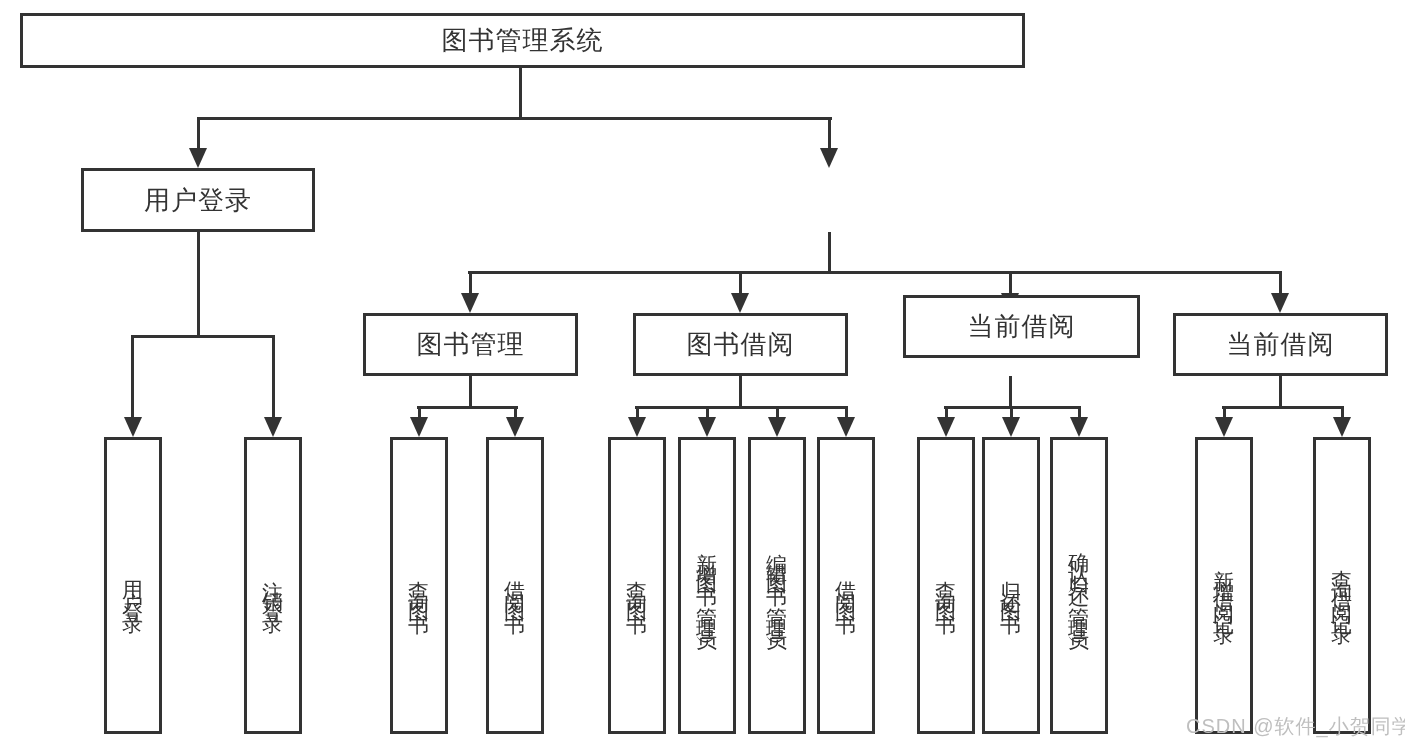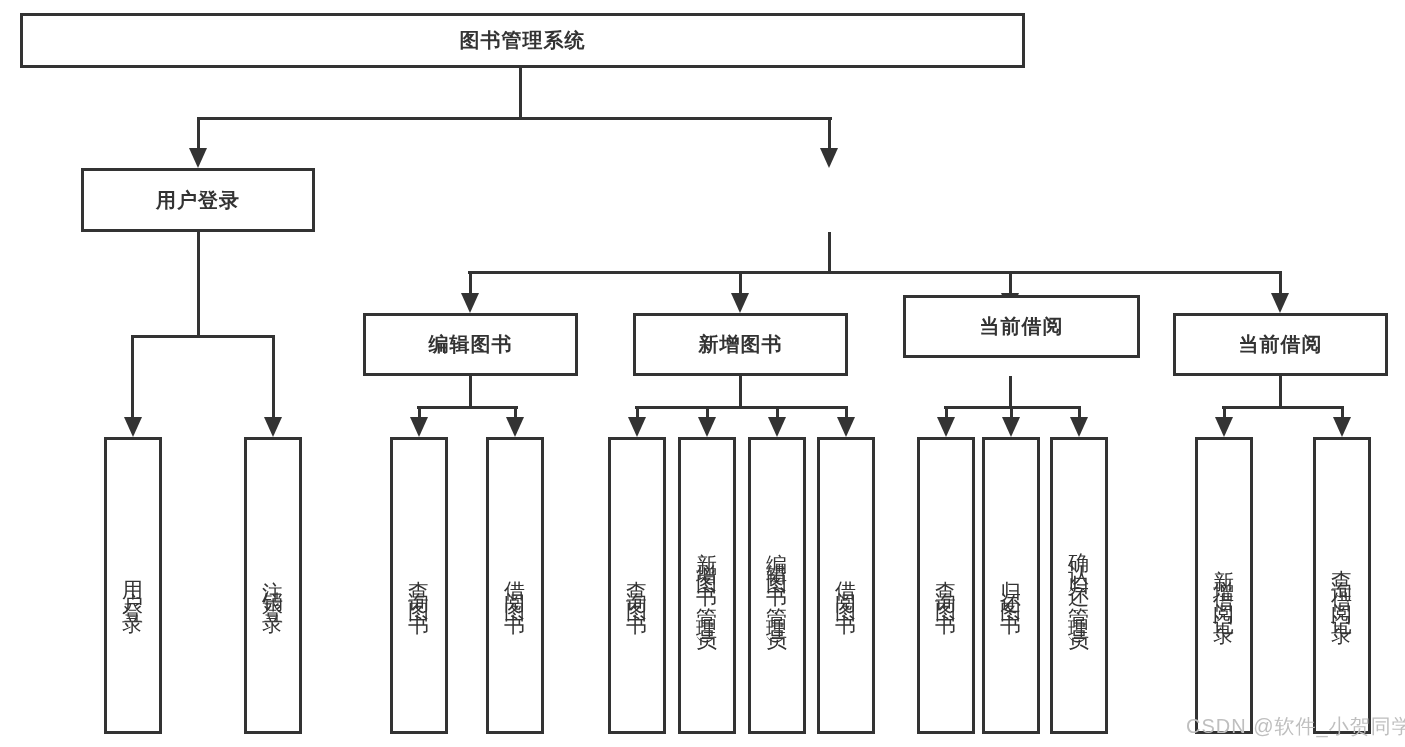--- a/index.html
+++ b/index.html
@@ -20,25 +20,24 @@
   .hbox {
     position: absolute;
     box-sizing: border-box;
     border: 3px solid var(--line);
     background: #ffffff;
     display: flex;
     align-items: center;
     justify-content: center;
   }
   .hlabel {
-    font-size: 20px;
+    font-size: 26px;
     color: var(--text);
     letter-spacing: 1px;
     white-space: nowrap;
-    font-weight: bold;
   }
   .vbox {
     position: absolute;
     box-sizing: border-box;
     border: 3px solid var(--line);
     background: #ffffff;
     display: flex;
     align-items: center;
     justify-content: center;
   }
@@ -138,24 +137,24 @@
 
   <div class="hbox" style="left:20px;top:13px;width:1005px;height:55px">
     <span class="hlabel">图书管理系统</span>
   </div>
 
   <div class="hbox" style="left:81px;top:168px;width:234px;height:64px">
     <span class="hlabel">用户登录</span>
   </div>
 
   <div class="hbox" style="left:363px;top:313px;width:215px;height:63px">
-    <span class="hlabel">编辑图书</span>
+    <span class="hlabel">图书管理</span>
   </div>
   <div class="hbox" style="left:633px;top:313px;width:215px;height:63px">
-    <span class="hlabel">新增图书</span>
+    <span class="hlabel">图书借阅</span>
   </div>
   <div class="hbox" style="left:903px;top:295px;width:237px;height:63px">
     <span class="hlabel">当前借阅</span>
   </div>
   <div class="hbox" style="left:1173px;top:313px;width:215px;height:63px">
     <span class="hlabel">当前借阅</span>
   </div>
 
   <div class="vbox" style="left:104px;top:437px;width:58px;height:297px">
     <span class="vlabel">用户登录</span>

